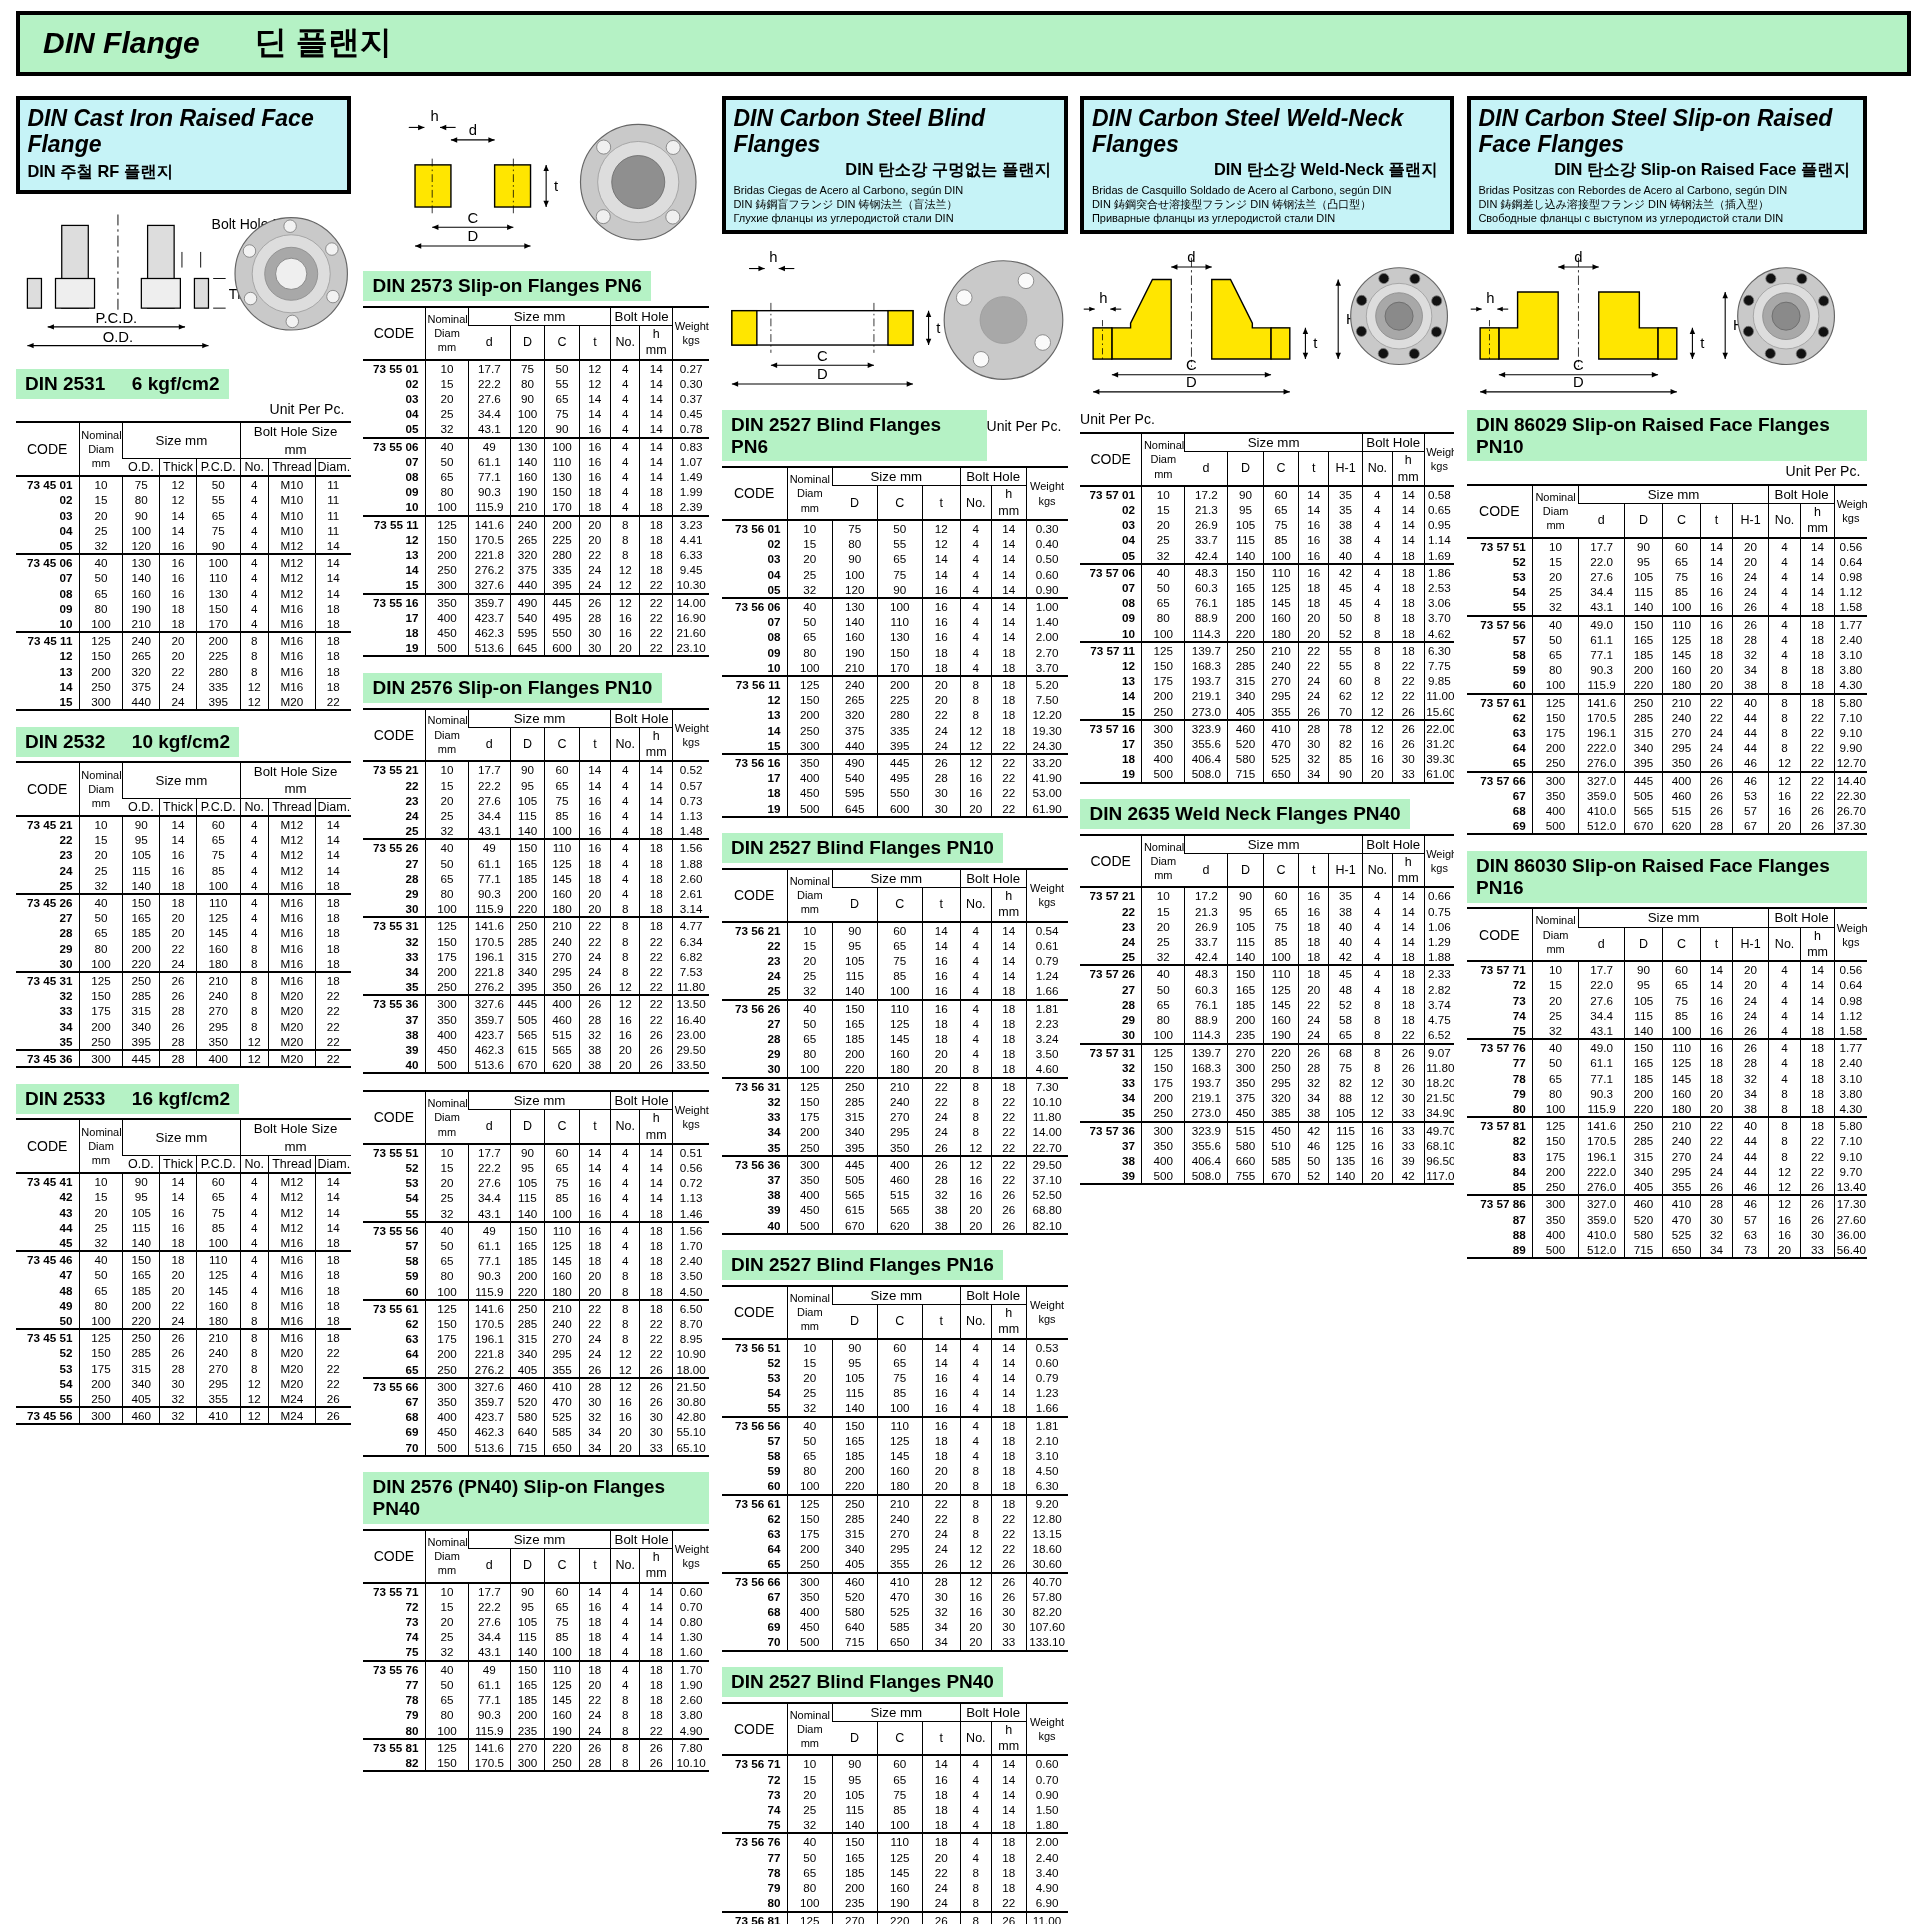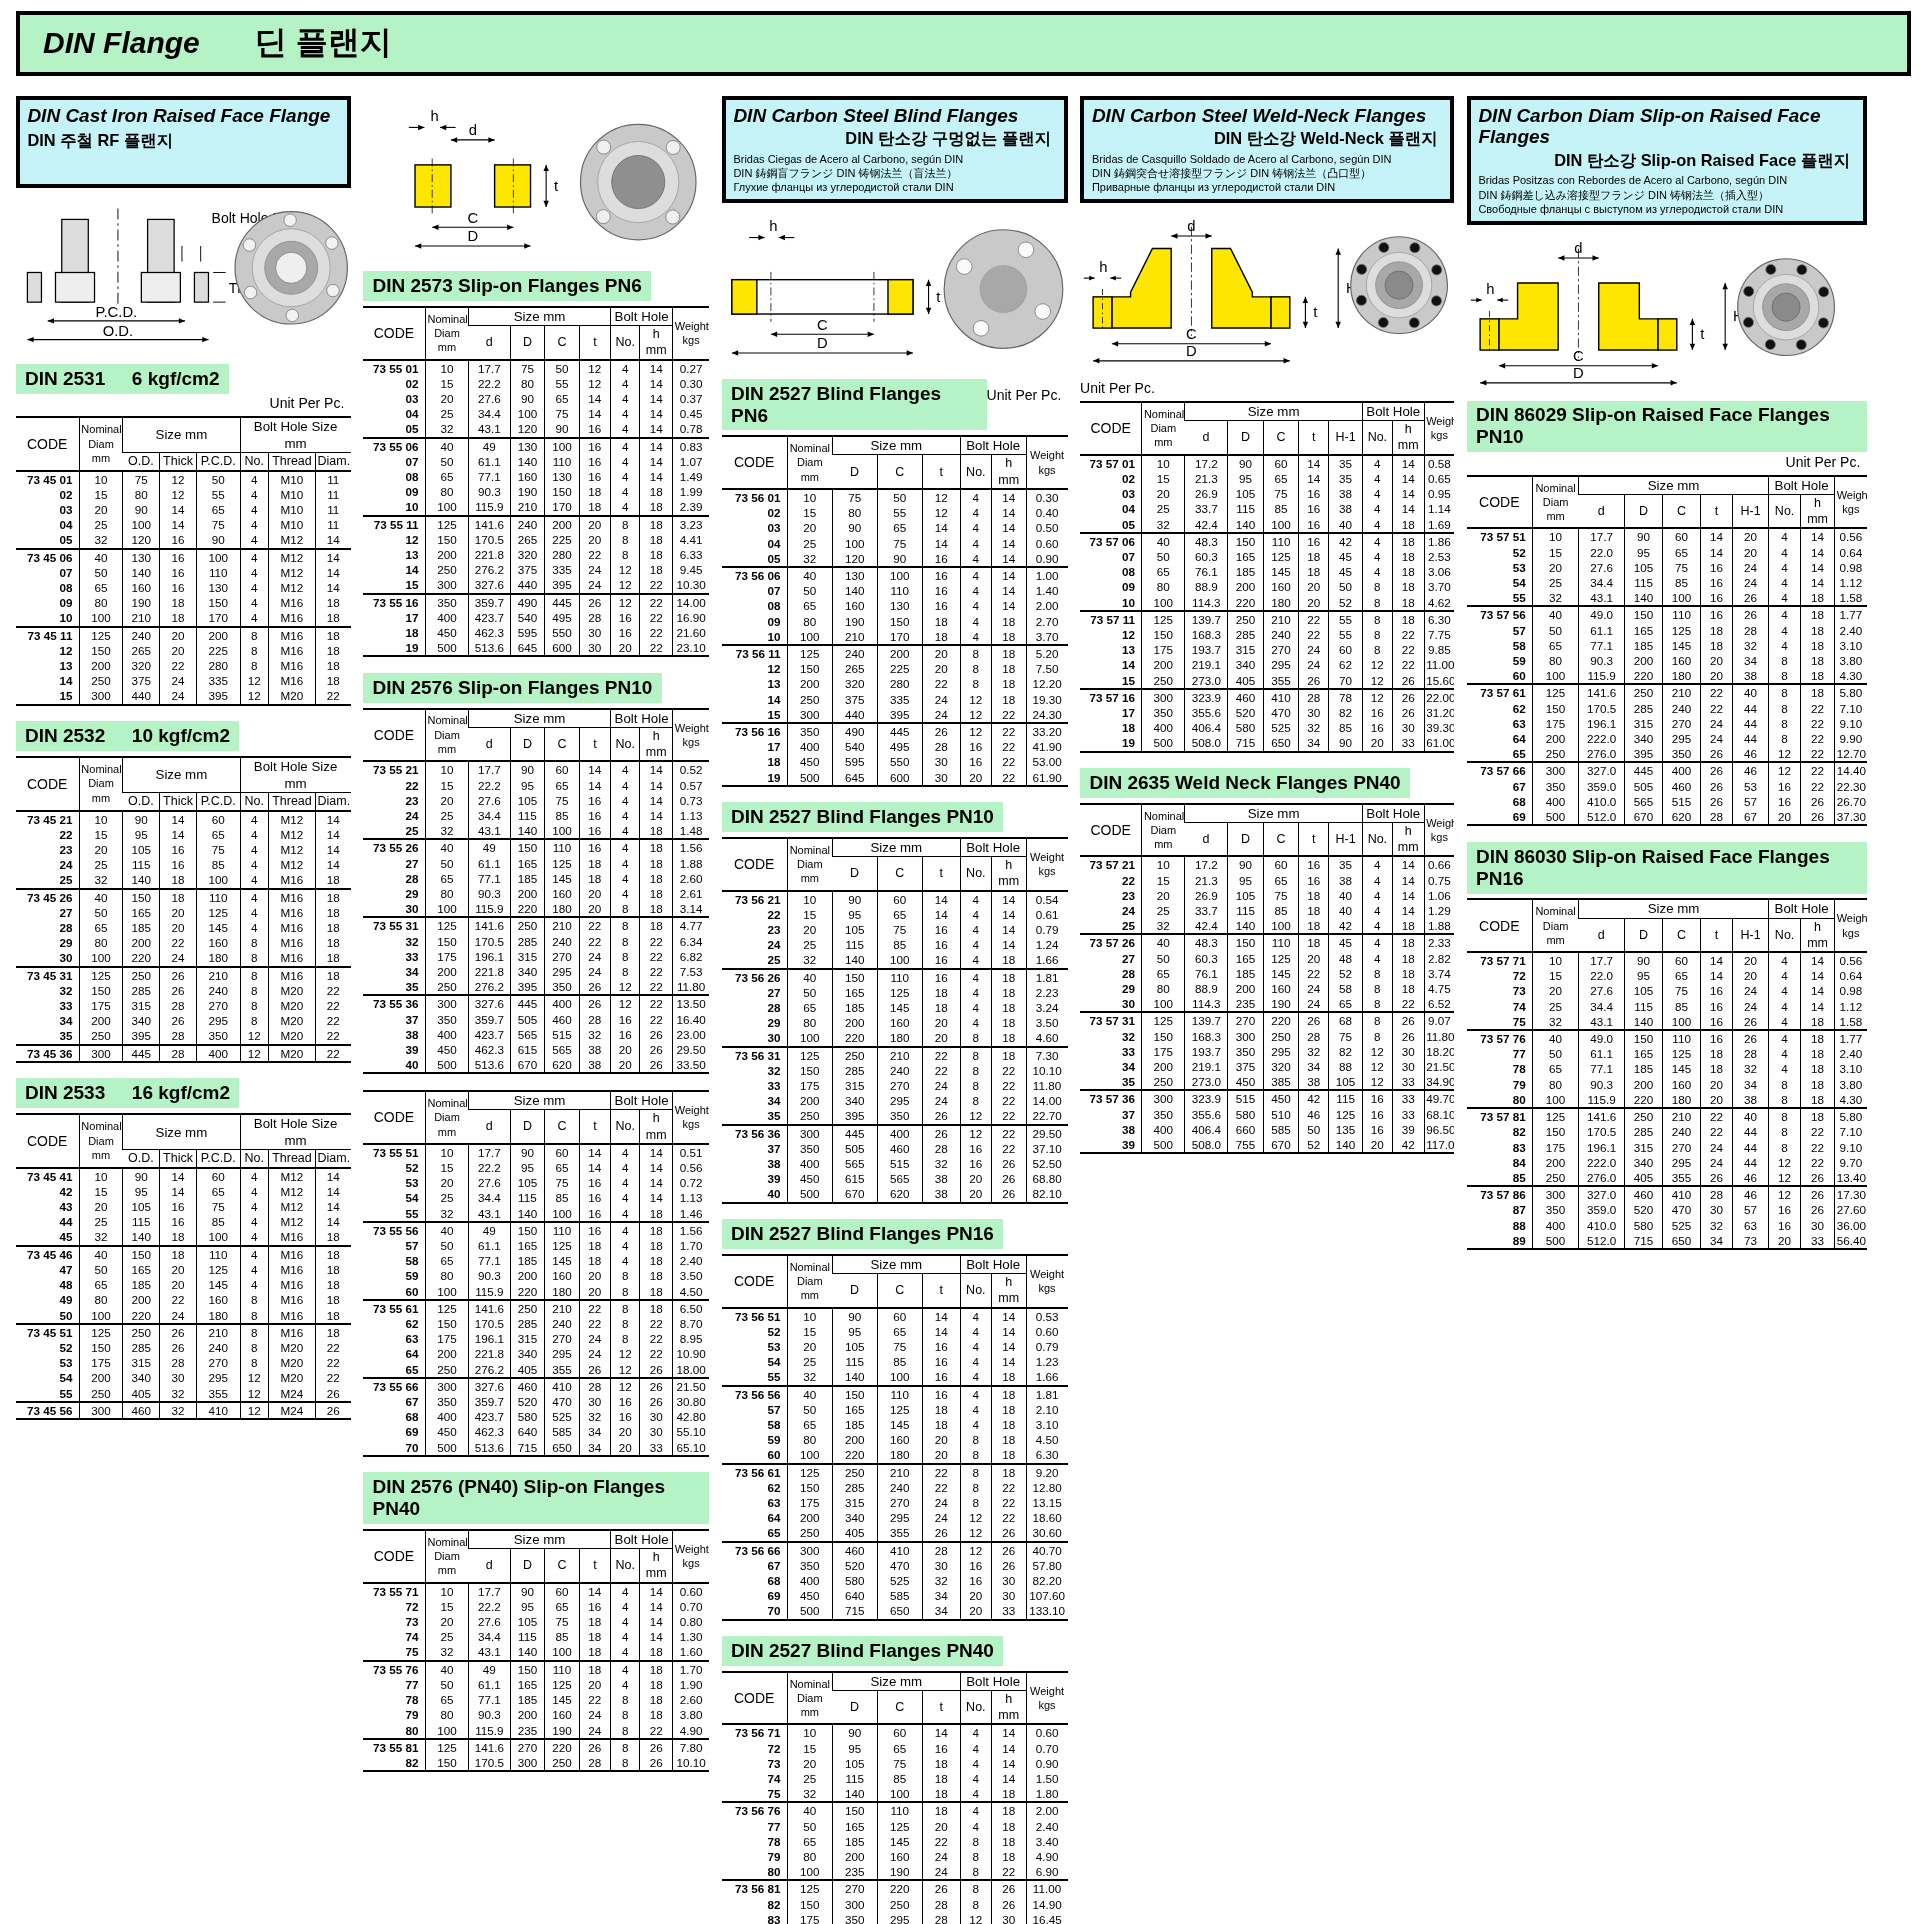--- a/index.html
+++ b/index.html
@@ -5,21 +5,21 @@
   html,body{margin:0;padding:0;background:#fff;}
   body{width:1927px;font-family:"Liberation Sans","DejaVu Sans",sans-serif;color:#000;}
   .page{padding:11px 15.6px;}
   .main-title{background:#b5f2c5;border:4.7px solid #000;padding:6.3px 23.5px;margin-bottom:20.3px;
     display:flex;gap:55px;align-items:baseline;}
   .main-title .en{font-size:30px;font-weight:bold;font-style:italic;}
   .main-title .kr{font-size:32px;font-weight:bold;}
   .columns{display:flex;gap:12.5px;align-items:flex-start;}
   .col1{width:335px;}.col2{width:346px;}.col3{width:346px;}.col4{width:374px;}.col5{width:400px;}
   .header-box{background:#c6f3f7;border:4.7px solid #000;padding:4.7px 7.8px;min-height:75px;}
-  .header-box .t{font-size:19px;font-weight:bold;font-style:italic;line-height:1.15;}
+  .header-box .t{font-size:23px;font-weight:bold;font-style:italic;line-height:1.15;}
   .header-box .kr{font-size:16.4px;font-weight:bold;text-align:right;margin:1.6px 4.7px 1.6px 0;}
   .col1 .header-box .kr{text-align:left;margin-top:4px;}
   .header-box .sub{font-size:11px;line-height:1.3;}
   .diagram{margin:7.8px 0 4.7px 0;}
   .tbl-block{margin-bottom:15.6px;}
   .title-row{display:flex;align-items:baseline;justify-content:space-between;}
   .tbl-title{background:#b5f2c5;font-size:19px;font-weight:bold;padding:3.9px 9.4px;display:inline-block;}
   .tbl-title .sub2{margin-left:26.6px;}
   .unit-note{font-size:14px;text-align:right;padding:1.6px 6.3px 0 0;white-space:nowrap;}
   table.data-table{border-collapse:collapse;table-layout:fixed;width:100%;
@@ -3193,21 +3193,21 @@
                 <td class="num">20</td>
                 <td class="num">42</td>
                 <td class="num">117.00</td>
               </tr>
             </tbody>
           </table>
         </div>
       </div>
       <div class="col col5">
         <div class="header-box">
-          <div class="t">DIN Carbon Diam  Slip-on Raised Face Flanges</div>
+          <div class="t">DIN Carbon Steel  Slip-on Raised Face Flanges</div>
           <div class="kr">DIN 탄소강 Slip-on Raised Face 플랜지</div>
           <div class="sub">Bridas Positzas con Rebordes de Acero al Carbono, según DIN</div>
           <div class="sub">DIN 鋳鋼差し込み溶接型フランジ DIN 铸钢法兰（插入型）</div>
           <div class="sub">Свободные фланцы с выступом из углеродистой стали DIN</div>
         </div>
         <div class="diagram"><svg width="372" height="160" viewBox="0 0 475 205">
       <polygon points="40,150 40,110 64,110 64,64 116,64 116,150" fill="#ffe600" stroke="#000" stroke-width="1.8"></polygon>
        <polygon points="244,150 244,110 220,110 220,64 168,64 168,150" fill="#ffe600" stroke="#000" stroke-width="1.8"></polygon>
       <rect x="16" y="110" width="24" height="40" fill="#ffe600" stroke="#000" stroke-width="1.8"></rect>
       <rect x="244" y="110" width="24" height="40" fill="#ffe600" stroke="#000" stroke-width="1.8"></rect>

